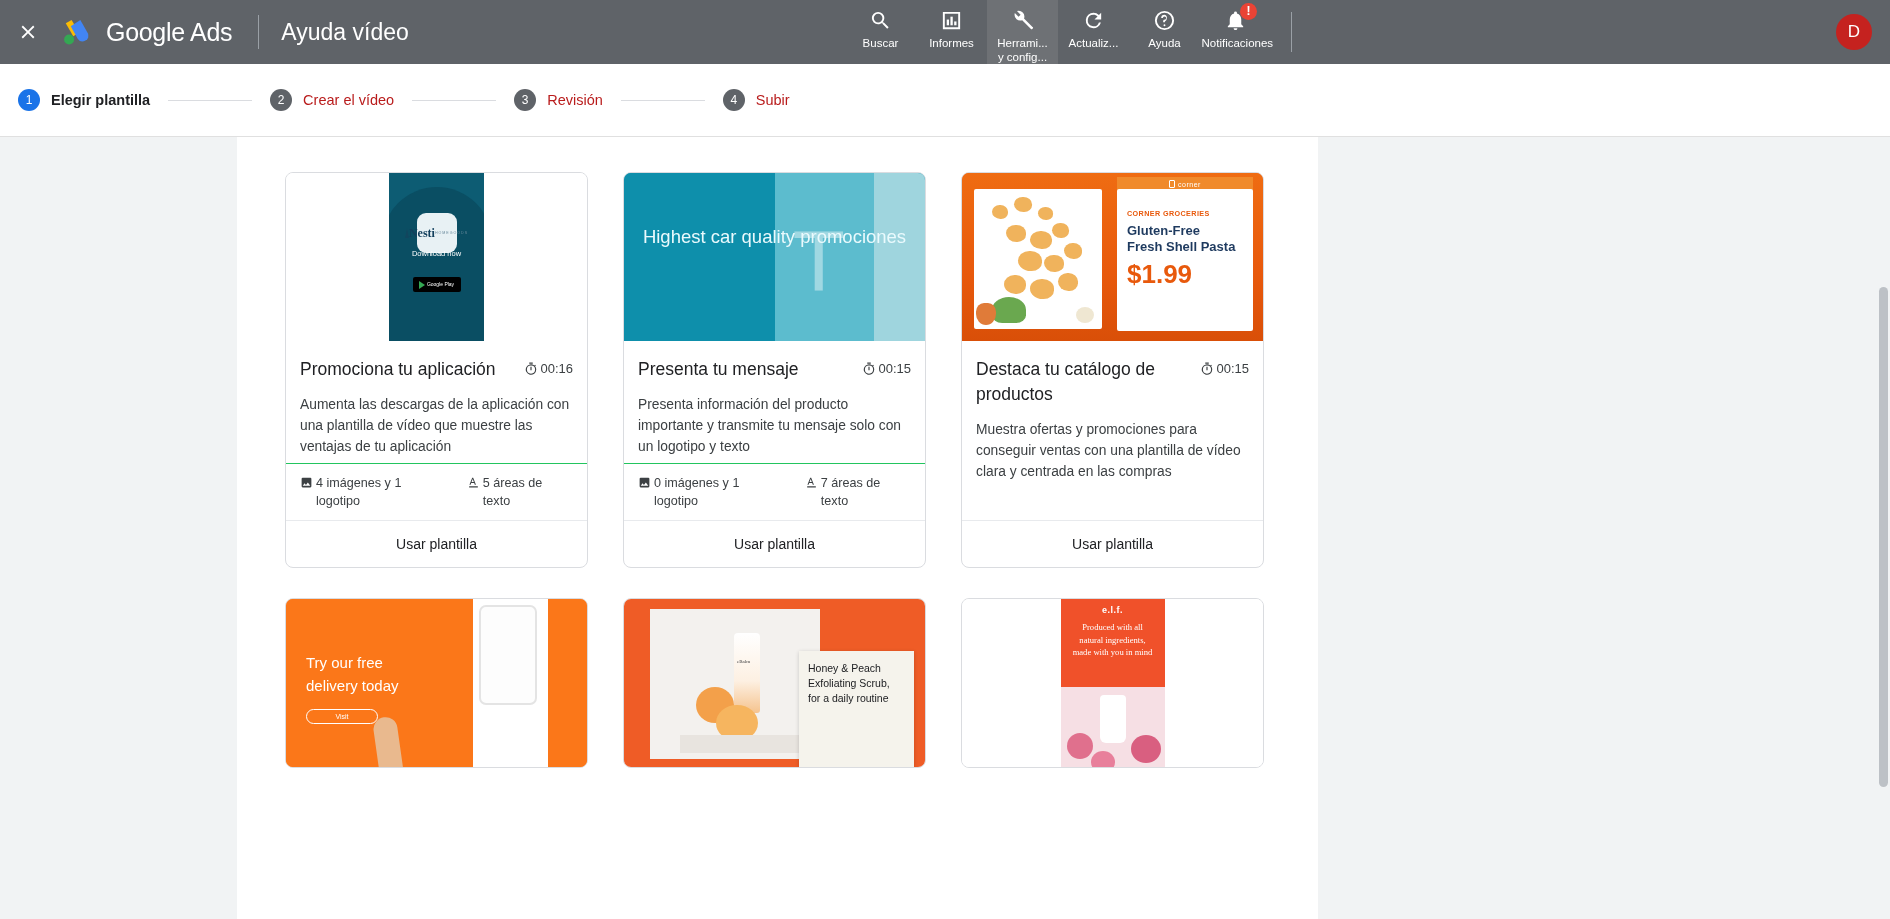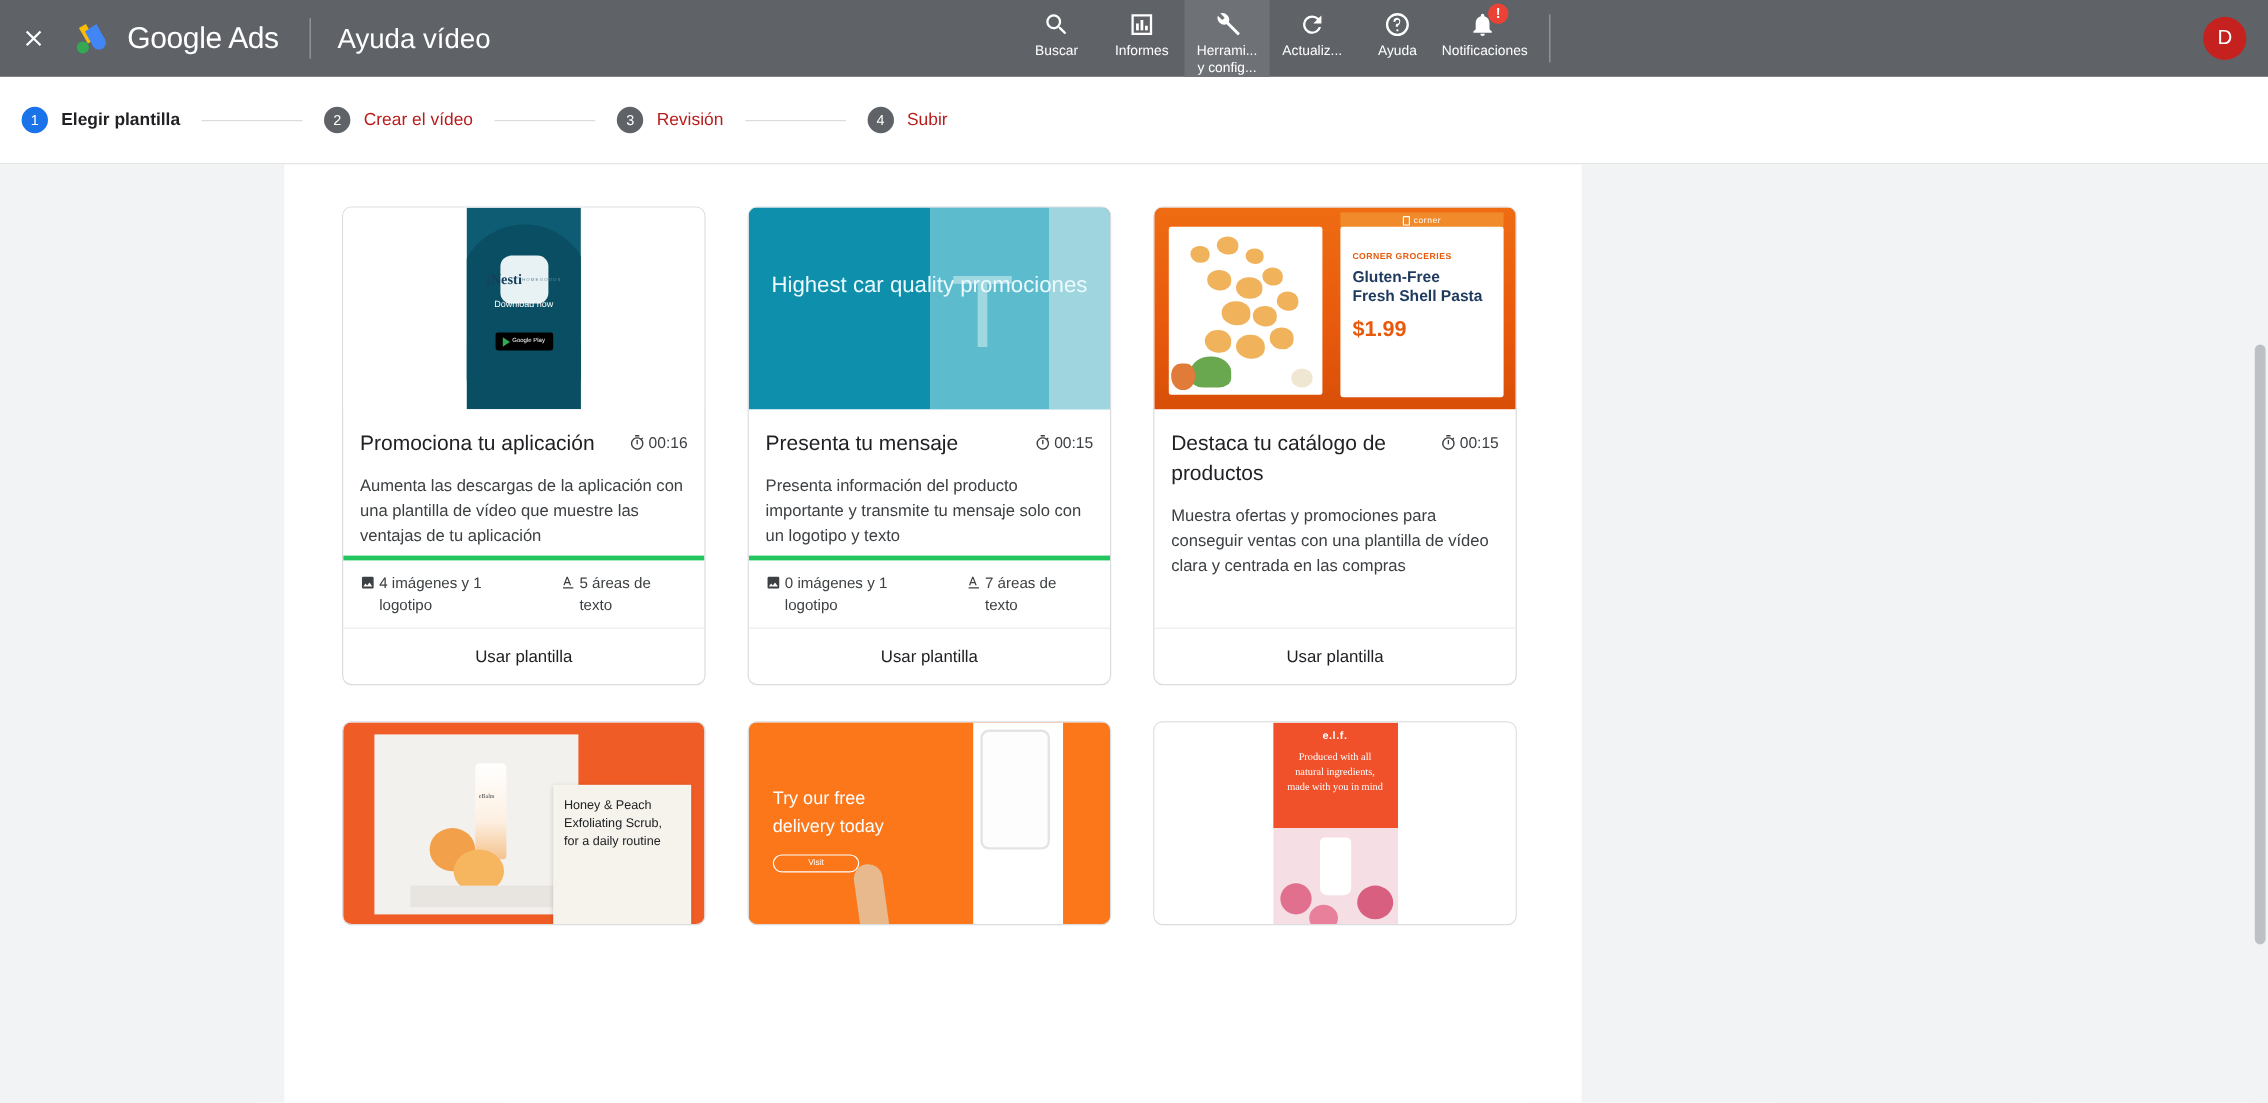--- a/index.html
+++ b/index.html
@@ -162,21 +162,21 @@
     display: flex; align-items: flex-end; gap: 2px;
     font-size: 13px; color: #3c4043; white-space: nowrap;
     padding-top: 4px;
   }
   .duration svg { width: 14px; height: 14px; flex: none; }
   .card-desc {
     margin-top: 12px;
     font-size: 13.8px; line-height: 21px; color: #3c4043;
   }
   .card-meta {
-    border-top: 4px solid #22c55e;
+    border-top: 1px solid #22c55e;
     padding: 10px 14px;
     display: flex; gap: 18px;
     font-size: 12.6px; color: #3c4043;
     line-height: 18px;
   }
   .meta-item { display: flex; align-items: flex-start; gap: 3px; }
   .meta-item svg { width: 13px; height: 13px; flex: none; margin-top: 2px; }
   .card-action {
     border-top: 1px solid #e8eaed;
     height: 47px;
@@ -255,21 +255,21 @@
     display:flex; flex-direction:column;
   }
   .t3-brandbar {
     position:absolute; right:10px; top:4px; width:136px; height:14px;
     background:#f08a2b; display:flex; align-items:center; justify-content:center;
     gap:3px;
   }
   .t3-brandbar .bt { font-size:7px; color:#fff; letter-spacing:.5px; }
   .t3-eyebrow { font-size:7.2px; color:#e8590c; font-weight:700; letter-spacing:.4px; }
   .t3-head { font-size:13px; color:#1e3a5f; font-weight:700; line-height:15.5px; margin-top:5px; font-family:"Liberation Sans",sans-serif;}
-  .t3-price { font-size:18px; color:#e8590c; font-weight:700; margin-top:8px; line-height:24px; }
+  .t3-price { font-size:26px; color:#e8590c; font-weight:700; margin-top:8px; line-height:24px; }
   .t3-broc { position:absolute; left:18px; bottom:6px; width:34px; height:26px; }
 
   
   .t4 { background:#fb7719; }
   .t4-left { position:absolute; left:0; top:0; width:62%; height:100%; background:#fb7719; }
   .t4-white { position:absolute; left:62%; top:0; width:25%; height:100%; background:#fff;
               display:flex; align-items:center; justify-content:center; }
   .t4-right { position:absolute; left:87%; top:0; width:13%; height:100%; background:#fb7719; }
   .t4-txt { position:absolute; left:20px; top:52px; color:#fff; font-size:15px; line-height:23px; }
   .t4-btn { position:absolute; left:20px; top:110px; width:72px; height:15px;
@@ -561,54 +561,54 @@
                 </svg>
               <span>00:15</span>
             </div>
           </div>
           <div class="card-desc">Muestra ofertas y promociones para conseguir ventas con una plantilla de vídeo clara y centrada en las compras</div>
         </div>
         <div class="card-action">Usar plantilla</div>
       </div>
 
       <div class="card">
-        <div class="thumb t5">
-          <div class="t5-photo">
-            <div class="t5-tube">
-              <div style="position:absolute;left:3px;top:26px;font-size:5px;color:#3a3a3a;font-family:'Liberation Serif',serif;">eBalm</div>
-            </div>
-            <div class="t5-peach" style="left:46px;top:78px;width:38px;height:36px;"></div>
-            <div class="t5-peach" style="left:66px;top:96px;width:42px;height:36px;background:#f6b55f;"></div>
-            <div style="position:absolute;left:30px;bottom:6px;width:140px;height:18px;background:#e8e4df;"></div>
-          </div>
-          <div class="t5-note">
-            <p>Honey &amp; Peach</p>
-            <p>Exfoliating Scrub,</p>
-            <p>for a daily routine</p>
-          </div>
-        </div>
-      </div>
-
-      <div class="card">
         <div class="thumb t4">
           <div class="t4-left"></div>
           <div class="t4-white">
             <div class="t4-corner">
               <span class="sq"></span>
               <span>corner</span>
             </div>
           </div>
           <div class="t4-right"></div>
           <div class="t4-txt">
             <div>Try our free</div>
             <div>delivery today</div>
           </div>
           <div class="t4-btn">Visit</div>
           <div class="t4-phone"></div>
           <div style="position:absolute;left:30%;bottom:-10px;width:24px;height:60px;background:#e9b98e;border-radius:12px 12px 0 0;transform:rotate(-8deg);"></div>
+        </div>
+      </div>
+
+      <div class="card">
+        <div class="thumb t5">
+          <div class="t5-photo">
+            <div class="t5-tube">
+              <div style="position:absolute;left:3px;top:26px;font-size:5px;color:#3a3a3a;font-family:'Liberation Serif',serif;">eBalm</div>
+            </div>
+            <div class="t5-peach" style="left:46px;top:78px;width:38px;height:36px;"></div>
+            <div class="t5-peach" style="left:66px;top:96px;width:42px;height:36px;background:#f6b55f;"></div>
+            <div style="position:absolute;left:30px;bottom:6px;width:140px;height:18px;background:#e8e4df;"></div>
+          </div>
+          <div class="t5-note">
+            <p>Honey &amp; Peach</p>
+            <p>Exfoliating Scrub,</p>
+            <p>for a daily routine</p>
+          </div>
         </div>
       </div>
 
       <div class="card">
         <div class="thumb t6">
           <div class="t6-inner">
             <div class="t6-top"></div>
             <div class="t6-elf">e.l.f.</div>
             <div class="t6-cap">
               <span>Produced with all</span><br>

